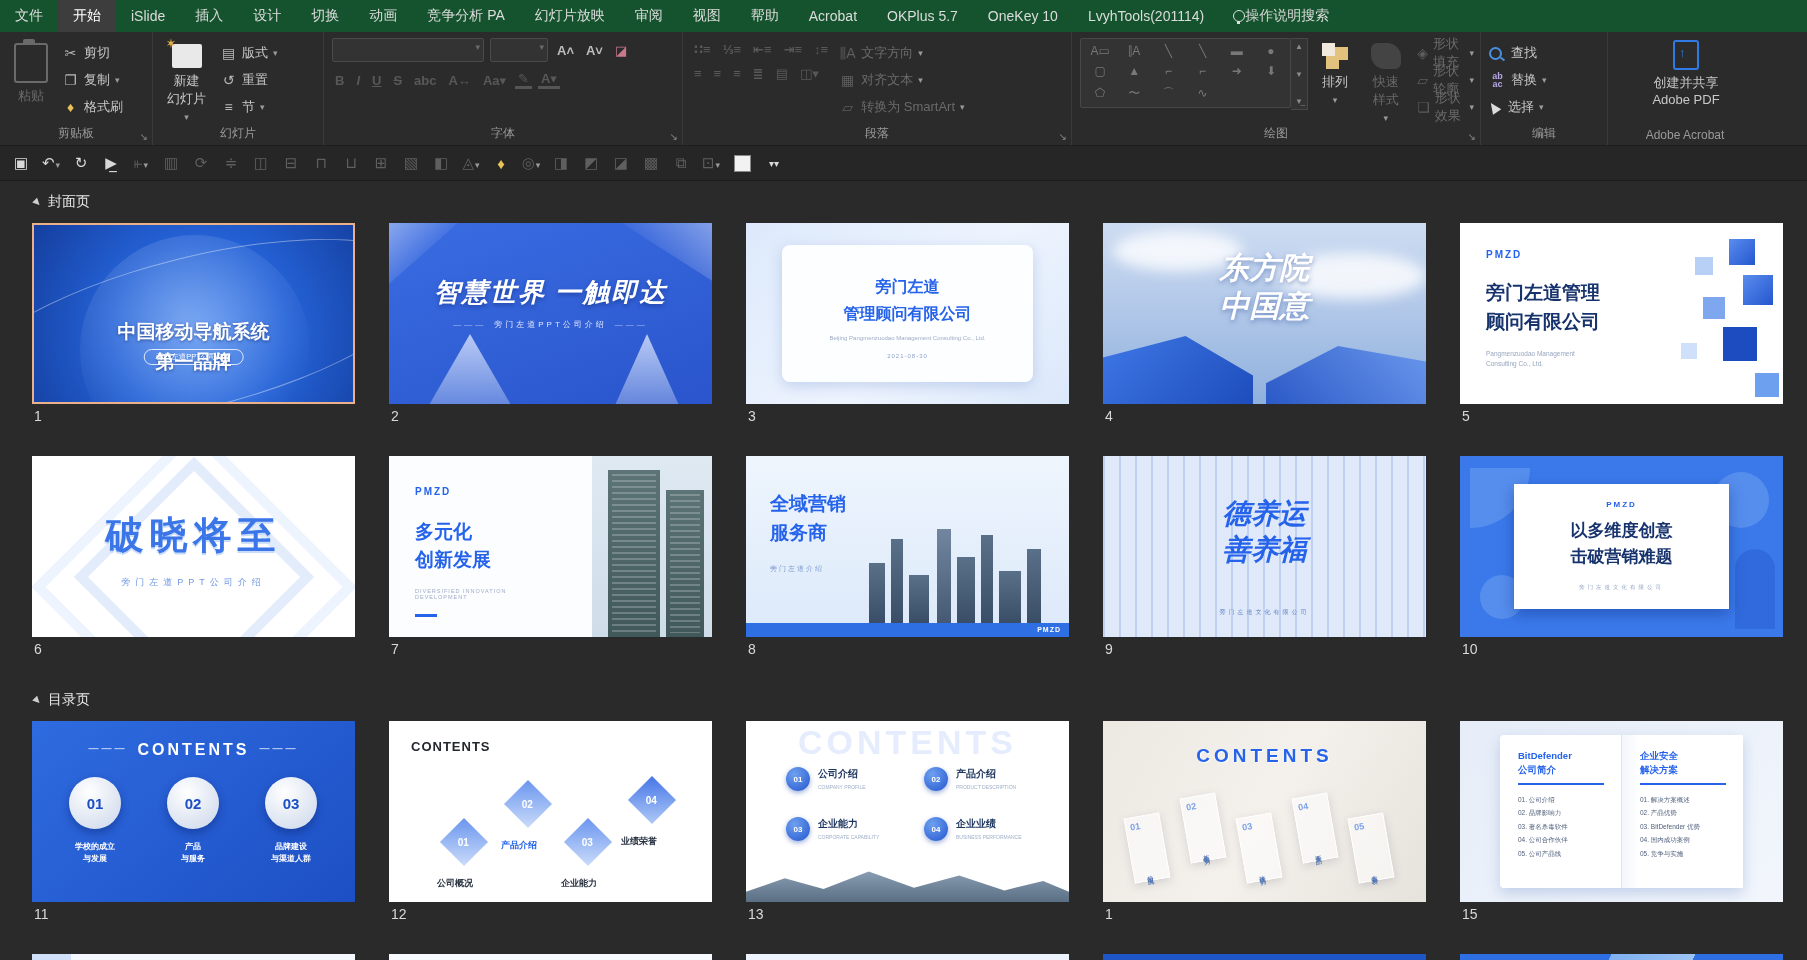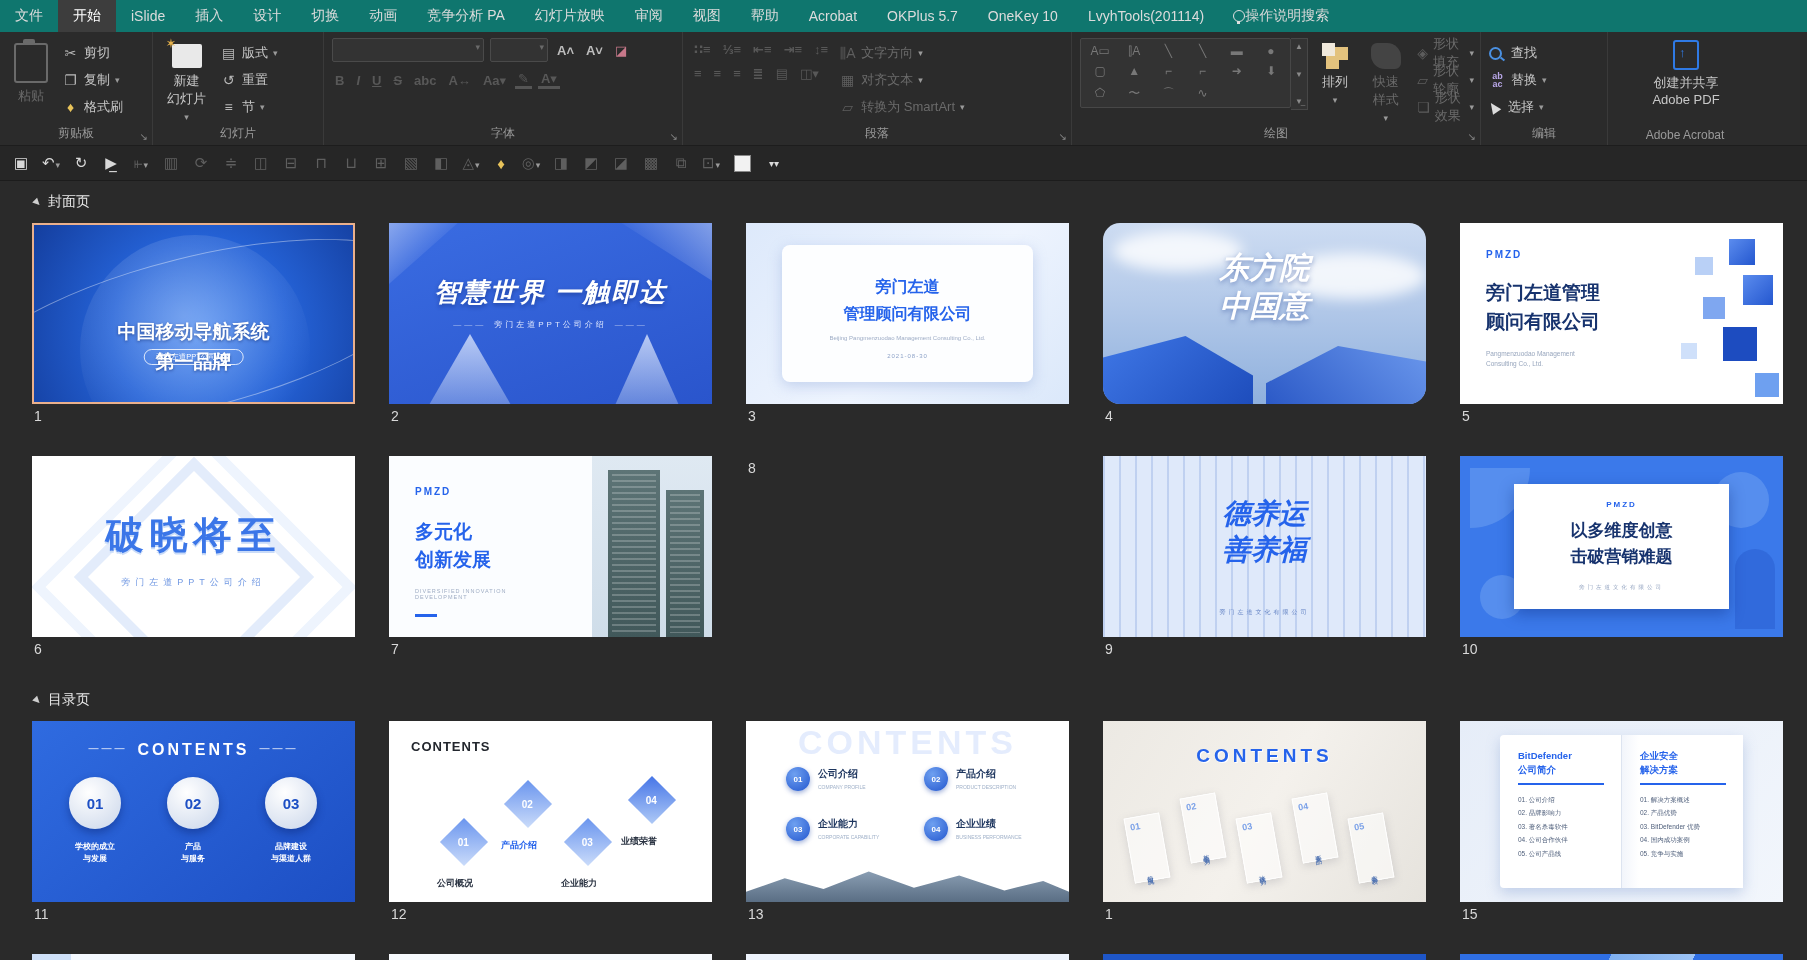--- a/index.html
+++ b/index.html
@@ -1,19 +1,19 @@
 <!DOCTYPE html>
 <html><head>
 <meta charset="utf-8">
 <style>
   html,body{margin:0;padding:0;width:1807px;height:960px;overflow:hidden;background:#262626;
     font-family:"Liberation Sans","DejaVu Sans",sans-serif;-webkit-font-smoothing:antialiased;}
   .pre{white-space:pre-line;}
   
-  .menubar{height:32px;background:#0f766e;display:flex;align-items:stretch;color:#e4e4e4;font-size:14px;}
+  .menubar{height:32px;background:#14532d;display:flex;align-items:stretch;color:#e4e4e4;font-size:14px;}
   .mtab{padding:0 15px;display:flex;align-items:center;cursor:default;color:#dcdcdc;}
   .mtab.active{background:#3d3d3d;color:#fff;}
   .m-search{display:flex;align-items:center;gap:0;padding:0 14px;color:#d8d8d8;}
   .bulb{width:10px;height:10px;border:1.6px solid #e0e0e0;border-radius:50%;position:relative;display:inline-block;}
   .bulb:after{content:"";position:absolute;left:2.5px;top:10px;width:3px;height:3px;background:#e0e0e0;}
   
   .ribbon{height:113px;background:#2b2b2b;display:flex;border-bottom:1px solid #1d1d1d;}
   .rgroup{position:relative;border-right:1px solid #3a3a3a;padding:6px 6px 20px 8px;display:flex;gap:8px;}
   .rglabel{position:absolute;bottom:3px;left:0;right:0;text-align:center;color:#9a9a9a;font-size:12px;}
   .dlg{position:absolute;bottom:3px;right:4px;color:#8a8a8a;font-size:10px;}
@@ -90,21 +90,21 @@
   .s2 .sub{position:absolute;top:96px;width:100%;text-align:center;color:#dfe8ff;font-size:8px;letter-spacing:3px;}
   .s2 .sub:before,.s2 .sub:after{content:"———";margin:0 8px;color:rgba(255,255,255,.6);}
   
   .s3{background:linear-gradient(135deg,#dde9fb 0%,#eef4fe 55%,#dbe8fa 100%);}
   .s3 .card{position:absolute;left:36px;right:36px;top:22px;bottom:22px;background:#fdfeff;border-radius:8px;
     box-shadow:0 4px 14px rgba(120,150,210,.35);}
   .s3 .t{position:absolute;top:50px;width:100%;text-align:center;color:#2563eb;font-weight:bold;font-size:16px;line-height:1.7;}
   .s3 .en{position:absolute;top:112px;width:100%;text-align:center;color:#9fadc6;font-size:6px;}
   .s3 .date{position:absolute;top:130px;width:100%;text-align:center;color:#8fa3c8;font-size:6px;letter-spacing:1px;}
   
-  .s4{background:linear-gradient(180deg,#cddcf2 0%,#b3c9e9 45%,#8fb0dd 100%);border-radius:17px;}
+  .s4{background:linear-gradient(180deg,#cddcf2 0%,#b3c9e9 45%,#8fb0dd 100%);}
   .s4 .cloud{position:absolute;background:rgba(255,255,255,.8);filter:blur(7px);border-radius:50%;}
   .s4 .c1{width:130px;height:40px;left:10px;top:8px;}
   .s4 .c2{width:150px;height:46px;right:0;top:30px;}
   .s4 .blk1{position:absolute;left:0;bottom:-4px;width:150px;height:72px;background:linear-gradient(135deg,#3f77e6,#1d4cbb);clip-path:polygon(0 30%,55% 0,100% 55%,100% 100%,0 100%);}
   .s4 .blk2{position:absolute;right:0;bottom:-4px;width:160px;height:62px;background:linear-gradient(225deg,#6a97ec,#2a58c6);clip-path:polygon(0 60%,45% 0,100% 25%,100% 100%,0 100%);}
   .s4 .t{position:absolute;top:26px;width:100%;text-align:center;color:#fff;font-weight:bold;font-size:30px;line-height:1.25;
     font-family:"DejaVu Serif","Liberation Serif",serif;font-style:italic;text-shadow:0 2px 5px rgba(60,90,160,.55);}
   
   .s5{background:#fff;}
   .s5 .logo{position:absolute;left:26px;top:26px;color:#2563eb;font-weight:bold;font-size:10px;letter-spacing:2px;}
@@ -570,20 +570,37 @@
             <i></i>
           </div>
         <div class="logo">PMZD</div>
         <div class="t"><span>多元化</span><br><span>创新发展</span></div>
         <div class="en">DIVERSIFIED INNOVATION DEVELOPMENT</div>
         <div class="bar"></div>
       </div>
       <div class="num">7</div>
     </div>
     <div class="cell">
+      <div class="thumb s8">
+        <div class="city">
+            <i></i>
+            <i></i>
+            <i></i>
+            <i></i>
+            <i></i>
+            <i></i>
+            <i></i>
+            <i></i>
+          </div>
+        <div class="t"><span>全域营销</span><br><span>服务商</span></div>
+        <div class="sub">旁门左道介绍</div>
+        <div class="bbar">
+            <span>PMZD</span>
+          </div>
+      </div>
       <div class="num">8</div>
     </div>
     <div class="cell">
       <div class="thumb s9">
         <div class="streaks"></div>
         <div class="t"><span>德养运</span><br><span>善养福</span></div>
         <div class="small">旁门左道文化有限公司</div>
       </div>
       <div class="num">9</div>
     </div>

